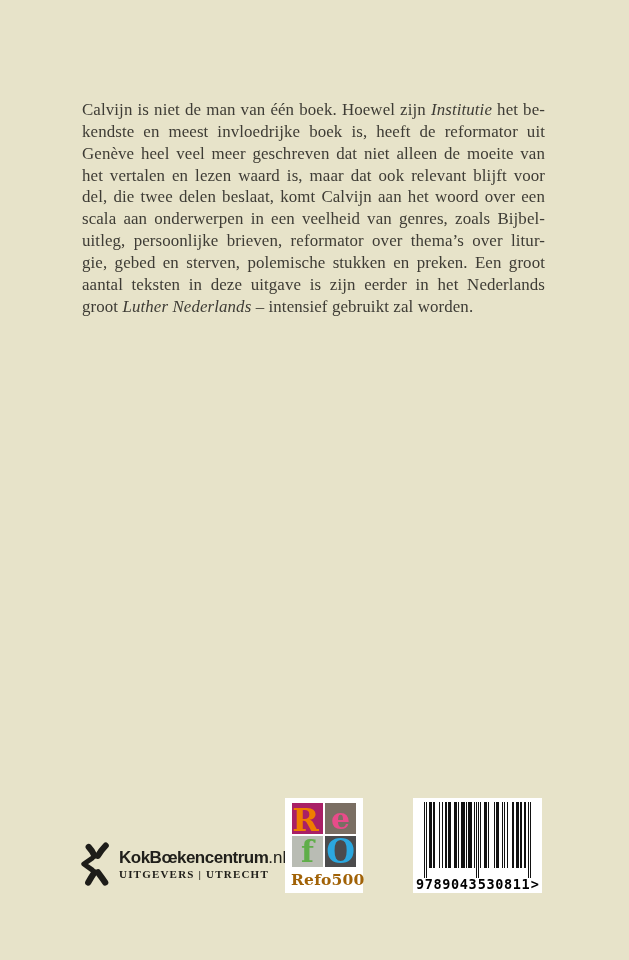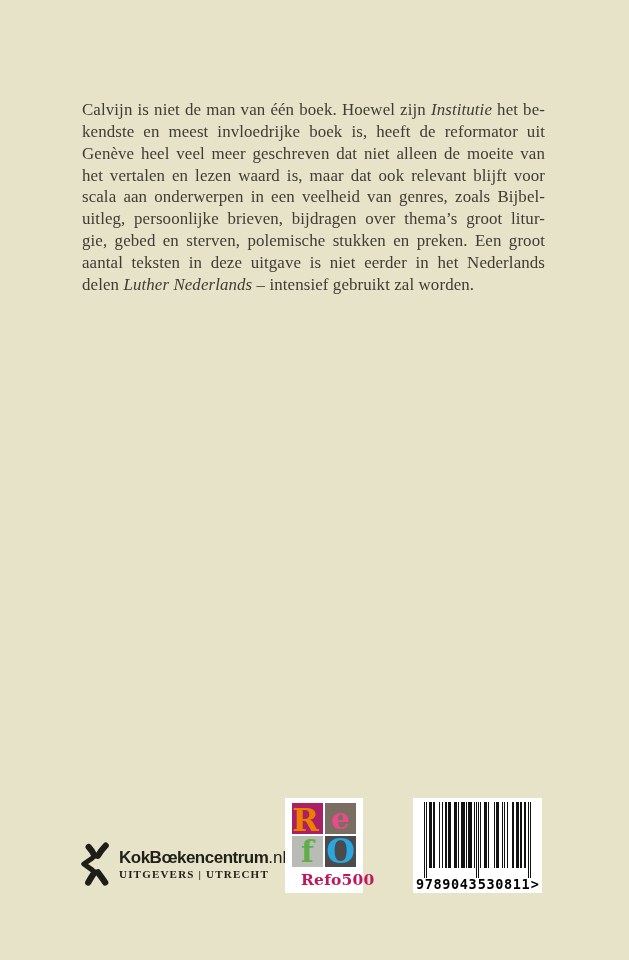--- a/index.html
+++ b/index.html
@@ -106,27 +106,27 @@
   .refo-letter {
     font-family: "DejaVu Serif", serif;
     font-weight: 700;
     font-size: 30px;
     line-height: 1;
   }
   .refo-tile:nth-child(1) .refo-letter { font-size: 32px; transform: translate(-2px,1px); }
   .refo-tile:nth-child(4) .refo-letter { font-size: 33px; }
   .refo-label {
     position: absolute;
-    left: 16px; right: 0;
+    left: 6px; right: 0;
     bottom: 4px;
     font-family: "DejaVu Serif", serif;
     font-weight: 700;
     font-size: 15.5px;
     letter-spacing: 0.2px;
-    color: #be185d;
+    color: #a16207;
   }
 
   
   .barcode {
     position: absolute;
     left: 413px;
     top: 798px;
     width: 129px;
     height: 95px;
     background: #ffffff;
@@ -154,25 +154,26 @@
 </head>
 <body>
 
 <div class="cover">
 
   <div class="blurb">
       <div class="line"><span>Calvijn is niet de man van één boek. Hoewel zijn </span><span class="it">Institutie</span><span> het be-</span></div>
       <div class="line"><span>kendste en meest invloedrijke boek is, heeft de reformator uit</span></div>
       <div class="line"><span>Genève heel veel meer geschreven dat niet alleen de moeite van</span></div>
       <div class="line"><span>het vertalen en lezen waard is, maar dat ook relevant blijft voor</span></div>
+      <div class="line"><span>del, die twee delen beslaat, komt Calvijn aan het woord over een</span></div>
       <div class="line"><span>scala aan onderwerpen in een veelheid van genres, zoals Bijbel-</span></div>
-      <div class="line"><span>uitleg, persoonlijke brieven, bijdragen over thema’s groot litur-</span></div>
+      <div class="line"><span>uitleg, persoonlijke brieven, reformator over thema’s over litur-</span></div>
       <div class="line"><span>gie, gebed en sterven, polemische stukken en preken. Een groot</span></div>
-      <div class="line"><span>aantal teksten in deze uitgave is niet eerder in het Nederlands</span></div>
-      <div class="line last"><span>delen </span><span class="it">Luther Nederlands</span><span> – intensief gebruikt zal worden.</span></div>
+      <div class="line"><span>aantal teksten in deze uitgave is zijn eerder in het Nederlands</span></div>
+      <div class="line last"><span>groot </span><span class="it">Luther Nederlands</span><span> – intensief gebruikt zal worden.</span></div>
     </div>
 
   <div class="publisher">
     <span class="pub-icon">
       <svg width="33" height="47" viewBox="0 0 34 48" fill="none">
         <g stroke="#1e1d19" stroke-width="6.4" stroke-linecap="round" stroke-linejoin="round">
           <path d="M10 6 Q13 9 16 15"></path>
           <path d="M27.5 4.5 Q23 9 19.5 15"></path>
           <path d="M16 32 Q12 38 9.5 42.5"></path>
           <path d="M19.5 32 Q24 38 27 42.5"></path>

